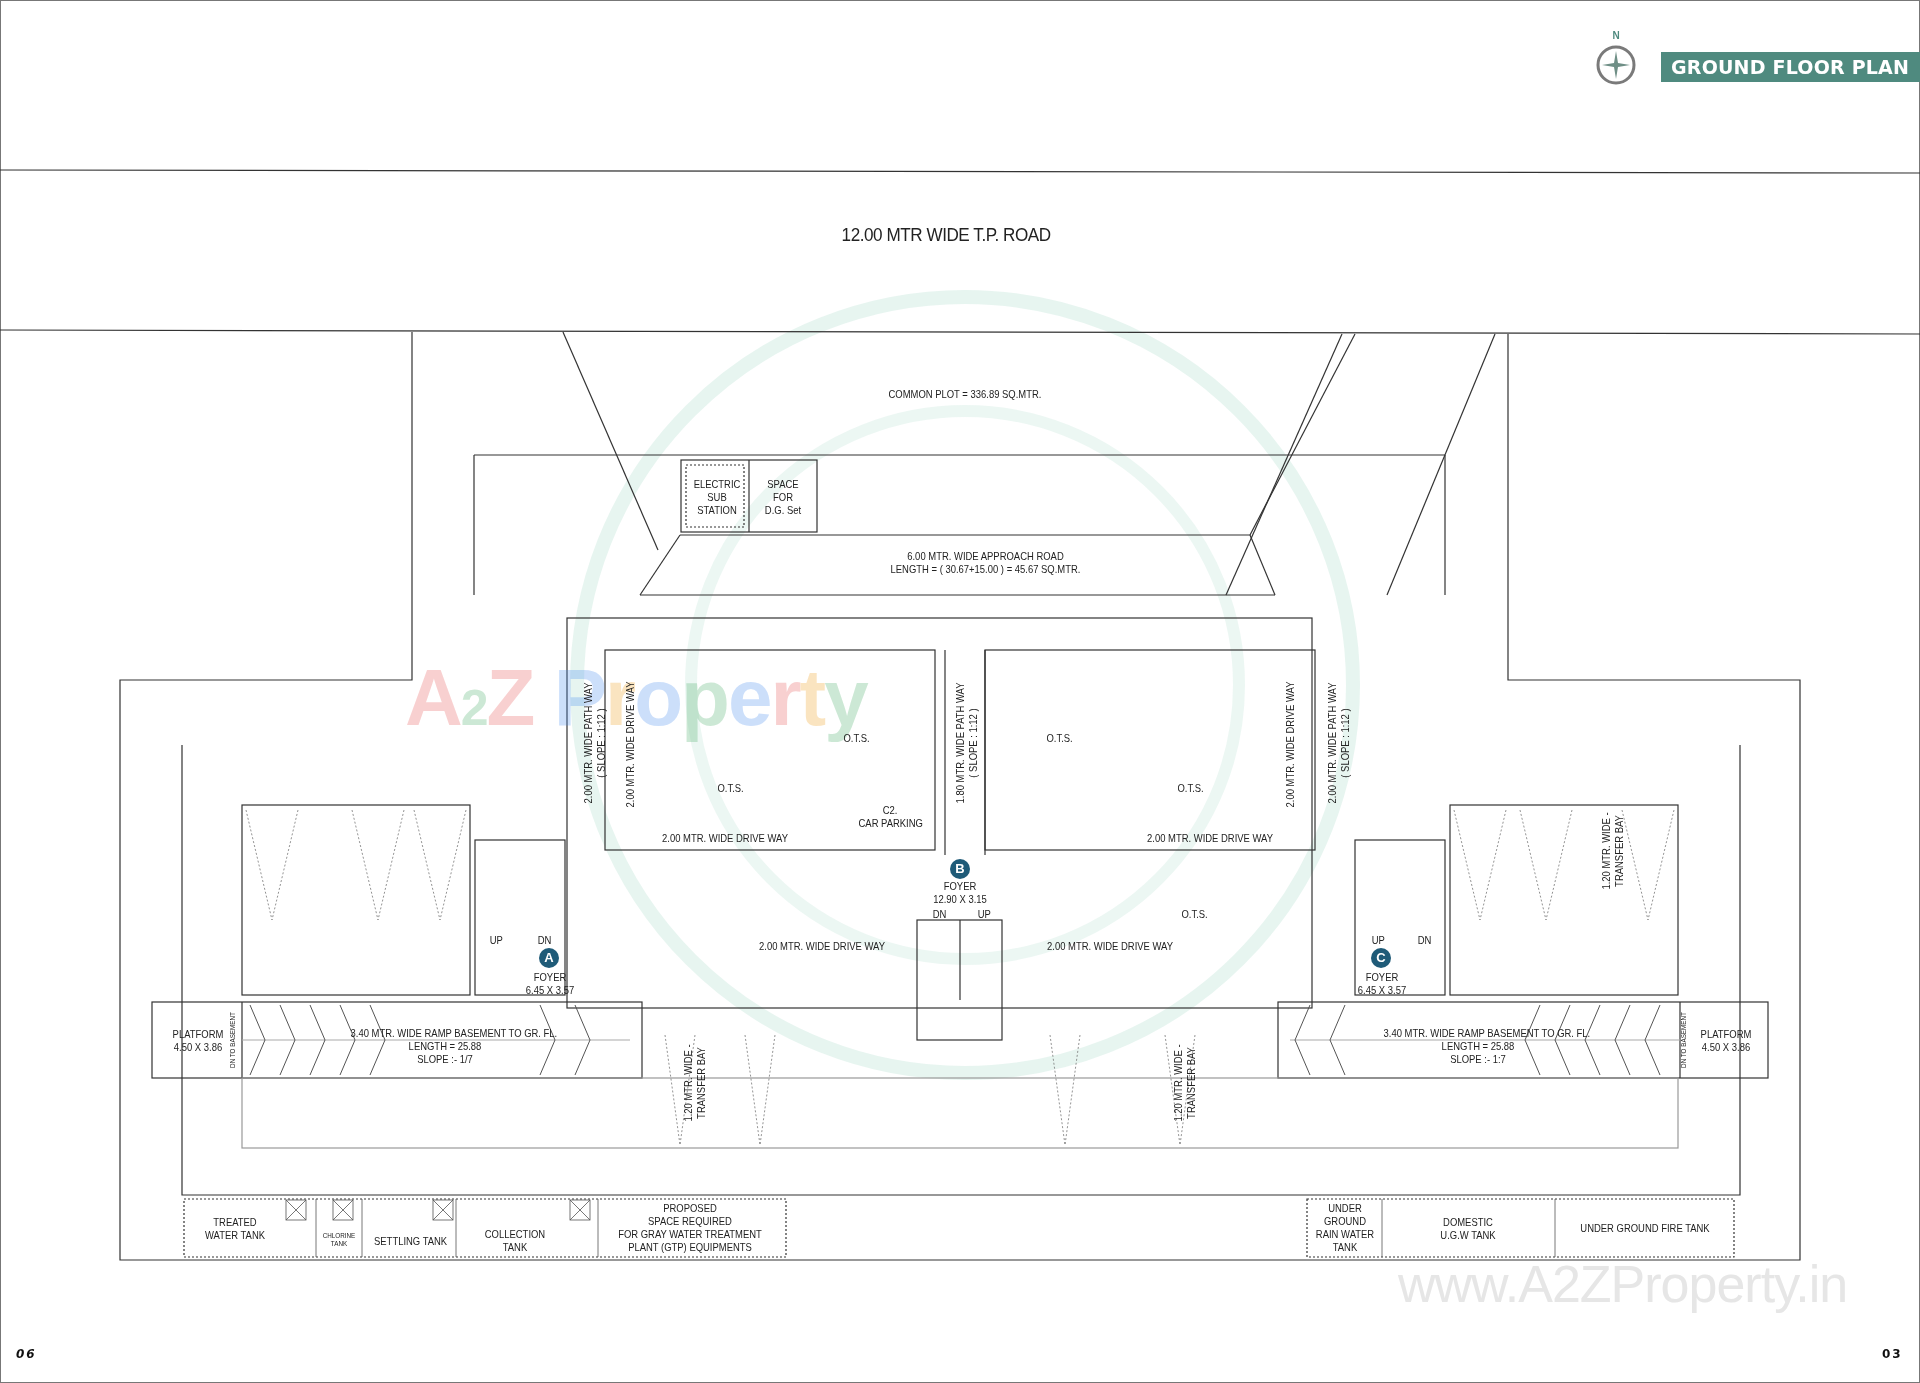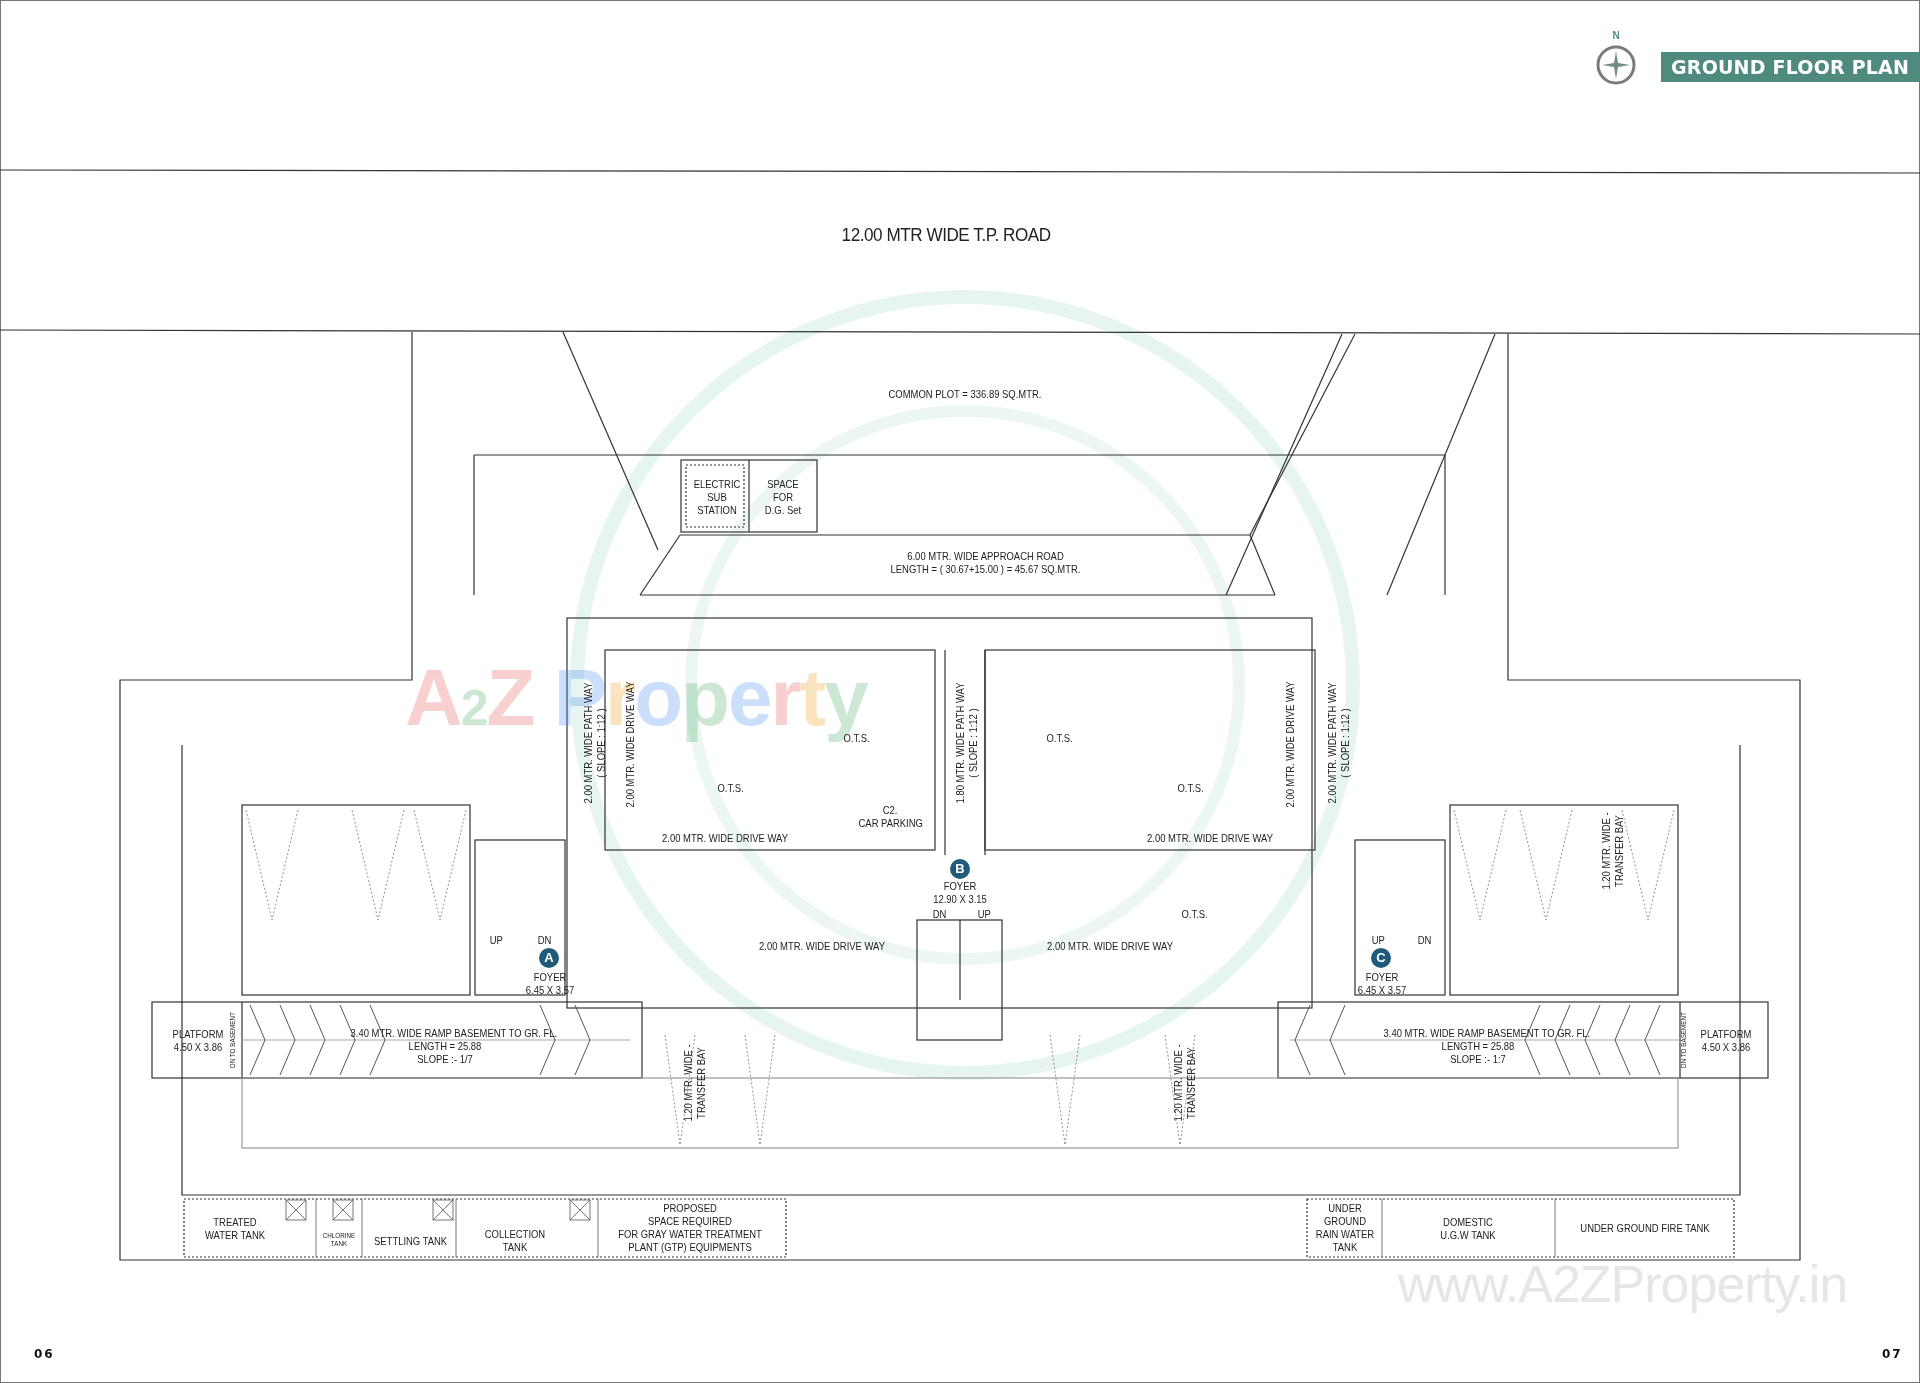--- a/index.html
+++ b/index.html
@@ -280,14 +280,14 @@
     <div>GROUND</div>
     <div>RAIN WATER</div>
     <div>TANK</div>
 </div>
 <div class="lbl" style="left:1428px;top:1216px;width:80px;">
   <div>DOMESTIC</div>
     <div>U.G.W TANK</div>
 </div>
 <div class="lbl" style="left:1570px;top:1222px;width:150px;">UNDER GROUND FIRE TANK</div>
 
-<div class="pageno" style="left:34px;top:1347px;">06</div>
-<div class="pageno" style="left:1882px;top:1347px;">07</div>
+<div class="pageno" style="left:16px;top:1347px;font-style:italic;">06</div>
+<div class="pageno" style="left:1882px;top:1347px;">03</div>
 
 </body></html>

